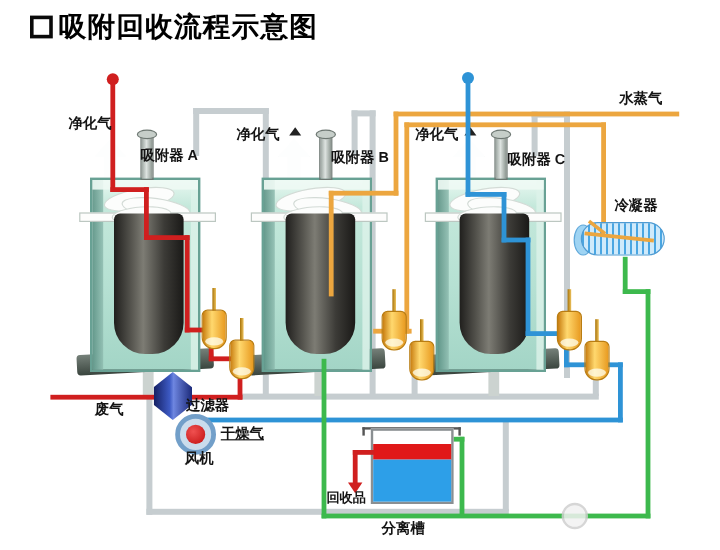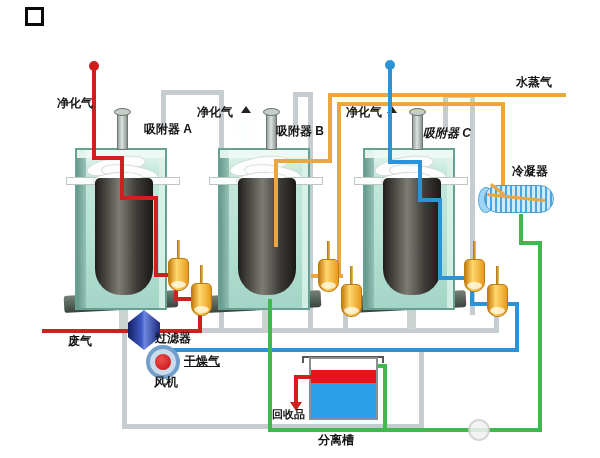--- a/index.html
+++ b/index.html
@@ -69,20 +69,21 @@
   .redarrow{position:absolute;width:0;height:0;border-left:6px solid transparent;
             border-right:6px solid transparent;border-top:9px solid #d01f1f;}
 </style>
 </head>
 <body>
 
 <div id="canvas">
 
   <div class="title-row">
     <div class="tsq"></div>
+    <div class="ttl">吸附回收流程示意图</div>
   </div>
 
   <div class="pgr" style="left:161px;top:90px;width:5px;height:40px;"></div>
   <div class="pgr" style="left:161px;top:90px;width:63px;height:5px;"></div>
   <div class="pgr" style="left:219px;top:90px;width:5px;height:242px;"></div>
   <div class="pgr" style="left:293px;top:92px;width:5px;height:38px;"></div>
   <div class="pgr" style="left:293px;top:92px;width:20px;height:5px;"></div>
   <div class="pgr" style="left:308px;top:92px;width:5px;height:240px;"></div>
   <div class="pgr" style="left:443px;top:93px;width:32px;height:5px;"></div>
   <div class="pgr" style="left:443px;top:93px;width:5px;height:37px;"></div>
@@ -227,26 +228,26 @@
   <div class="tankbody" style="left:309px;top:357px;"></div>
   <div class="abs" style="left:311px;top:370px;width:65px;height:13px;background:#e01818;"></div>
   <div class="abs" style="left:311px;top:383px;width:65px;height:35px;background:#2d9fe8;"></div>
   <div class="pr" style="left:294px;top:375px;width:18px;height:4px;"></div>
   <div class="pr" style="left:294px;top:375px;width:4px;height:28px;"></div>
   <div class="redarrow" style="left:290px;top:402px;"></div>
 
   <div class="lbl" style="left:57px;top:95px;">净化气</div>
   <div class="lbl" style="left:197px;top:104px;">净化气</div>
   <div class="lbl" style="left:346px;top:104px;">净化气</div>
-  <div class="lbl" style="left:144px;top:121px;">吸附器 A</div>
+  <div class="lbl" style="left:117px;top:121px;">吸附器 A</div>
   <div class="lbl" style="left:276px;top:123px;">吸附器 B</div>
-  <div class="lbl" style="left:423px;top:125px;font-style:italic;">吸附器 C</div>
+  <div class="lbl" style="left:423px;top:125px;">吸附器 C</div>
   <div class="lbl" style="left:516px;top:74px;">水蒸气</div>
   <div class="lbl" style="left:512px;top:163px;">冷凝器</div>
-  <div class="lbl" style="left:68px;top:333px;">废气</div>
+  <div class="lbl" style="left:79px;top:333px;">废气</div>
   <div class="lbl" style="left:155px;top:330px;">过滤器</div>
   <div class="lbl" style="left:184px;top:353px;text-decoration:underline;">干燥气</div>
   <div class="lbl" style="left:154px;top:374px;">风机</div>
   <div class="lbl" style="left:272px;top:407px;font-size:11px;">回收品</div>
   <div class="lbl" style="left:318px;top:432px;">分离槽</div>
 
   <div class="wm-logo" style="left:468px;top:419px;"></div>
 
 </div>
 

